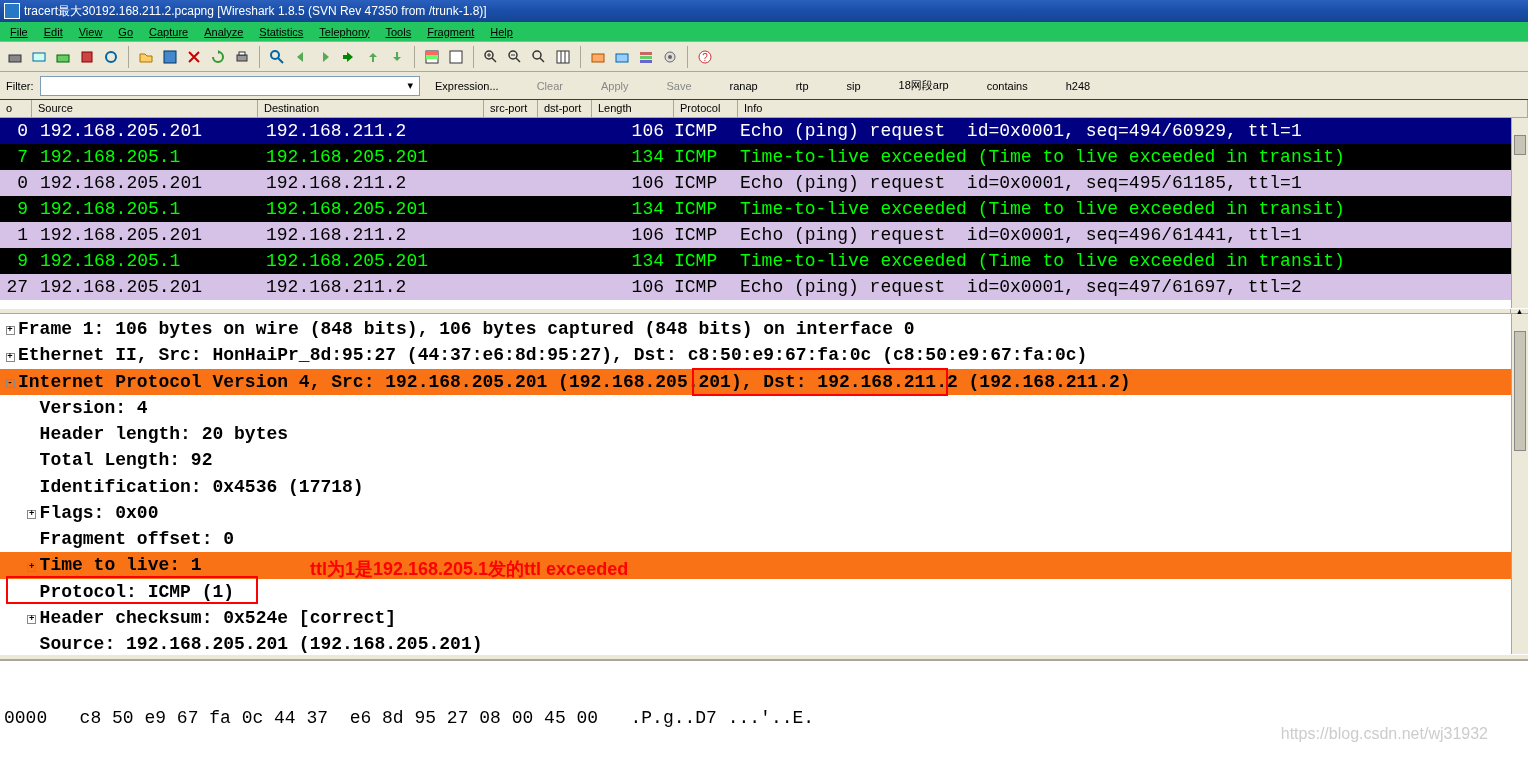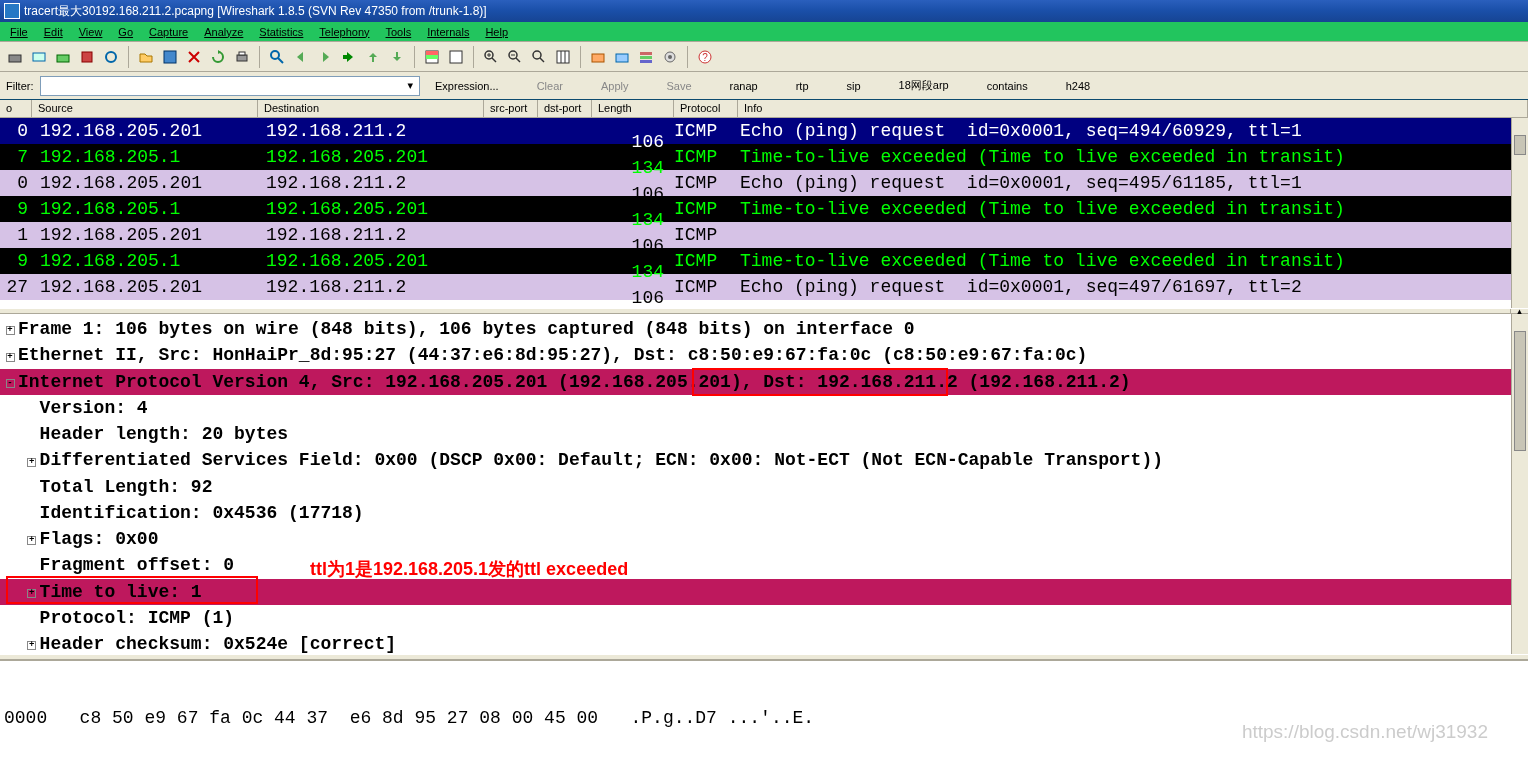--- a/index.html
+++ b/index.html
@@ -26,60 +26,60 @@
 .col-len { width: 82px; }
 .col-proto { width: 64px; }
 .col-info { flex: 1; }
 .packets { font-family: "Consolas","Courier New",monospace; font-size: 18px; line-height: 26px; overflow: hidden; background:#fff; }
 .packet-row { display: flex; height: 26px; white-space: pre; }
 .packet-row .col-no { width: 32px; text-align: right; padding-right: 4px; }
 .packet-row .col-src { width: 226px; padding-left: 8px; }
 .packet-row .col-dst { width: 226px; padding-left: 8px; }
 .packet-row .col-sp { width: 54px; }
 .packet-row .col-dp { width: 54px; }
-.packet-row .col-len { width: 82px; text-align: right; padding-right: 10px; margin-top: 11px; }
+.packet-row .col-len { width: 82px; text-align: right; padding-right: 10px; }
 .packet-row .col-proto { width: 64px; }
 .packet-row .col-info { flex: 1; padding-left: 2px; }
 .sel { background: #000080; color: #fff; }
 .purple { background: #d6c2e6; color: #000; }
 .black { background: #000; color: #00ff00; }
 .splitter { height: 6px; background: #ece9d8; border-top: 1px solid #fff; border-bottom: 1px solid #aca899; cursor: row-resize; display:flex;}
 .splitter .sbar { flex:1; }
 .splitter .sarrow { width:18px; display:flex; align-items:center; justify-content:center; background:#ece9d8; border-left:1px solid #aca899;}
 .details { font-family: "Consolas","Courier New",monospace; font-size: 18px; line-height: 26px; background: #fff; overflow: hidden; padding: 2px 0; }
 .details .line { white-space: pre; padding-left: 4px; }
 .details .expander { display:inline-block; width:14px; text-align:center; font-size:12px; vertical-align:middle; color:#000;}
 .details .expander-box { border:1px solid #888; width:9px; height:9px; display:inline-flex; align-items:center; justify-content:center; font-size:9px; line-height:7px; margin-right:2px;}
-.hl-cyan { background: #be185d; }
+.hl-cyan { background: #f97316; }
 .redbox1 { position: absolute; border: 2px solid #ff0000; }
 .hexpane { font-family:"Consolas","Courier New",monospace; font-size:18px; line-height:22px; background:#fff; border-top:1px solid #aca899; padding:2px 4px; white-space:pre;}
 .annotation { position:absolute; color:#ff0000; font-family:"Microsoft YaHei",sans-serif; font-size:18px; }
 .scrollbar-v { position:absolute; right:0; width:17px; background:#ece9d8; border-left:1px solid #aca899;}
 .scrollbar-v .thumb { background:#c8c5b6; border:1px solid #888; margin:17px 2px; }
-.watermark { position:absolute; right:40px; bottom:30px; color:#ccc; font-size:19px; font-family:sans-serif;}
+.watermark { position:absolute; right:40px; bottom:30px; color:#ccc; font-size:16px; font-family:sans-serif;}
 </style>
 </head>
 <body>
 
 <div class="titlebar">
   <span class="titlebar-icon"></span>
   <span>tracert最大30192.168.211.2.pcapng   [Wireshark 1.8.5  (SVN Rev 47350 from /trunk-1.8)]</span>
 </div>
 
 <div class="menubar">
   <span><u>File</u></span>
   <span><u>Edit</u></span>
   <span><u>View</u></span>
   <span><u>Go</u></span>
   <span><u>Capture</u></span>
   <span><u>Analyze</u></span>
   <span><u>Statistics</u></span>
   <span><u>Telephony</u></span>
   <span><u>Tools</u></span>
-  <span><u>Internals</u></span>
+  <span><u>Fragment</u></span>
   <span><u>Help</u></span>
 </div>
 
 <div class="toolbar">
   <div class="tb-btn">
       <svg width="16" height="16">
         <rect x="2" y="6" width="12" height="7" fill="#888" stroke="#333"></rect>
       </svg>
     </div>
   <div class="tb-btn">
@@ -264,42 +264,41 @@
   <div class="col-proto">Protocol</div>
   <div class="col-info">Info</div>
 </div>
 
 <div class="packets" style="position:relative; height:190px;">
   <div id="packet-rows">
       <div class="packet-row sel"><span class="col-no">0</span><span class="col-src">192.168.205.201</span><span class="col-dst">192.168.211.2</span><span class="col-sp"></span><span class="col-dp"></span><span class="col-len">106</span><span class="col-proto">ICMP</span><span class="col-info">Echo (ping) request  id=0x0001, seq=494/60929, ttl=1</span></div>
       <div class="packet-row black"><span class="col-no">7</span><span class="col-src">192.168.205.1</span><span class="col-dst">192.168.205.201</span><span class="col-sp"></span><span class="col-dp"></span><span class="col-len">134</span><span class="col-proto">ICMP</span><span class="col-info">Time-to-live exceeded (Time to live exceeded in transit)</span></div>
       <div class="packet-row purple"><span class="col-no">0</span><span class="col-src">192.168.205.201</span><span class="col-dst">192.168.211.2</span><span class="col-sp"></span><span class="col-dp"></span><span class="col-len">106</span><span class="col-proto">ICMP</span><span class="col-info">Echo (ping) request  id=0x0001, seq=495/61185, ttl=1</span></div>
       <div class="packet-row black"><span class="col-no">9</span><span class="col-src">192.168.205.1</span><span class="col-dst">192.168.205.201</span><span class="col-sp"></span><span class="col-dp"></span><span class="col-len">134</span><span class="col-proto">ICMP</span><span class="col-info">Time-to-live exceeded (Time to live exceeded in transit)</span></div>
-      <div class="packet-row purple"><span class="col-no">1</span><span class="col-src">192.168.205.201</span><span class="col-dst">192.168.211.2</span><span class="col-sp"></span><span class="col-dp"></span><span class="col-len">106</span><span class="col-proto">ICMP</span></div>
+      <div class="packet-row purple"><span class="col-no">1</span><span class="col-src">192.168.205.201</span><span class="col-dst">192.168.211.2</span><span class="col-sp"></span><span class="col-dp"></span><span class="col-len">106</span><span class="col-proto">ICMP</span><span class="col-info">Echo (ping) request  id=0x0001, seq=496/61441, ttl=1</span></div>
       <div class="packet-row black"><span class="col-no">9</span><span class="col-src">192.168.205.1</span><span class="col-dst">192.168.205.201</span><span class="col-sp"></span><span class="col-dp"></span><span class="col-len">134</span><span class="col-proto">ICMP</span><span class="col-info">Time-to-live exceeded (Time to live exceeded in transit)</span></div>
       <div class="packet-row purple"><span class="col-no">27</span><span class="col-src">192.168.205.201</span><span class="col-dst">192.168.211.2</span><span class="col-sp"></span><span class="col-dp"></span><span class="col-len">106</span><span class="col-proto">ICMP</span><span class="col-info">Echo (ping) request  id=0x0001, seq=497/61697, ttl=2</span></div>
     </div>
   <div class="scrollbar-v" style="top:0;bottom:0;">
       <div class="thumb" style="height:20px;"></div>
     </div>
 </div>
 
 <div class="splitter">
     <div class="sbar"></div>
     <div class="sarrow">▴</div>
   </div>
 
 <div class="details" style="position:relative; height:340px;font-weight:bold;">
   <div id="detail-lines">
       <div class="line"><span class="expander"><span class="expander-box">+</span></span>Frame 1: 106 bytes on wire (848 bits), 106 bytes captured (848 bits) on interface 0</div>
       <div class="line"><span class="expander"><span class="expander-box">+</span></span>Ethernet II, Src: HonHaiPr_8d:95:27 (44:37:e6:8d:95:27), Dst: c8:50:e9:67:fa:0c (c8:50:e9:67:fa:0c)</div>
       <div class="line hl-cyan"><span class="expander"><span class="expander-box">-</span></span>Internet Protocol Version 4, Src: 192.168.205.201 (192.168.205.201), Dst: 192.168.211.2 (192.168.211.2)</div>
       <div class="line">  <span class="expander"> </span>Version: 4</div>
       <div class="line">  <span class="expander"> </span>Header length: 20 bytes</div>
-      <div class="line">  <span class="expander"><span class="expander-box">+</span></span>Differentiated Services Field: 0x00 (DSCP 0x00: Default; ECN: 0x00: Not-ECT (Not ECN-Capable Transport))</div>
       <div class="line">  <span class="expander"> </span>Total Length: 92</div>
       <div class="line">  <span class="expander"> </span>Identification: 0x4536 (17718)</div>
       <div class="line">  <span class="expander"><span class="expander-box">+</span></span>Flags: 0x00</div>
       <div class="line">  <span class="expander"> </span>Fragment offset: 0</div>
       <div class="line hl-cyan">  <span class="expander"><span class="expander-box">+</span></span>Time to live: 1</div>
       <div class="line">  <span class="expander"> </span>Protocol: ICMP (1)</div>
       <div class="line">  <span class="expander"><span class="expander-box">+</span></span>Header checksum: 0x524e [correct]</div>
       <div class="line">  <span class="expander"> </span>Source: 192.168.205.201 (192.168.205.201)</div>
       <div class="line">  <span class="expander"> </span>Destination: 192.168.211.2 (192.168.211.2)</div>
     </div>

